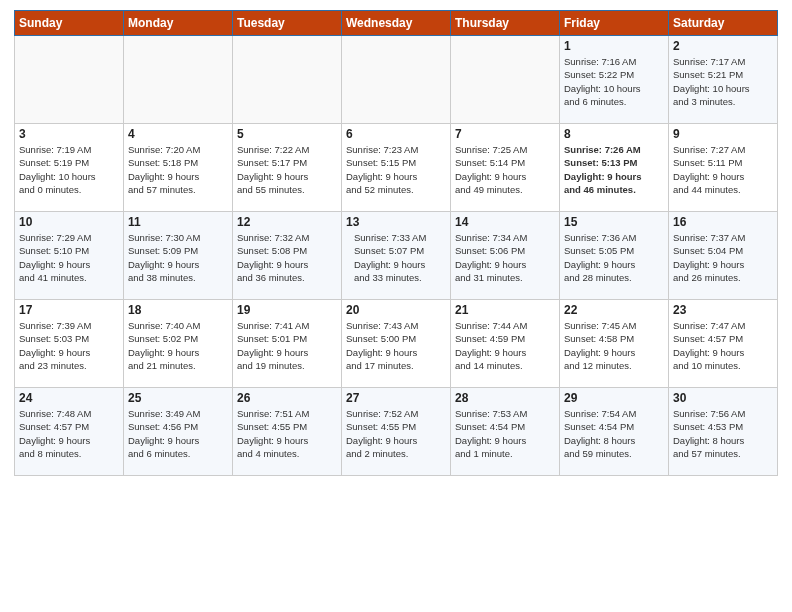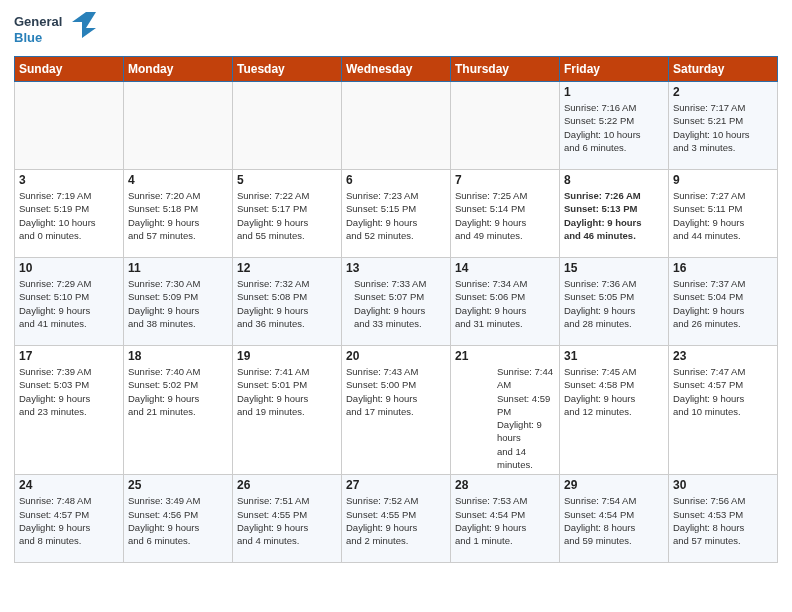--- a/index.html
+++ b/index.html
@@ -80,33 +80,20 @@
       line-height: 1.4;
     }
     .empty-cell {
       background: #f9f9f9 !important;
     }
   </style>
 </head>
 <body>
 
 <div class="container">
-  <div class="header-area">
-    <div class="logo">
-        <svg width="90" height="40">
-          <text x="0" y="16" font-size="13" font-weight="bold" fill="#2c3e50" font-family="Arial, sans-serif">General</text>
-          <text x="0" y="32" font-size="13" font-weight="bold" fill="#2980b9" font-family="Arial, sans-serif">Blue</text>
-          <polygon points="72,2 82,2 72,18 82,18 68,28 68,12 58,12" fill="#2980b9"></polygon>
-        </svg>
-      </div>
-    <div class="title-area">
-      <div class="month-title"></div>
-      <div class="subtitle"></div>
-    </div>
-  </div>
 
   <table class="calendar">
     <thead>
       <tr>
       <th>Sunday</th>
           <th>Monday</th>
           <th>Tuesday</th>
           <th>Wednesday</th>
           <th>Thursday</th>
           <th>Friday</th>
@@ -261,27 +248,27 @@
           </td>
           <td>
             <span class="day-num">20</span>
             <div class="day-info" style="white-space: pre-line;">Sunrise: 7:43 AM
 Sunset: 5:00 PM
 Daylight: 9 hours
 and 17 minutes.</div>
           </td>
           <td>
             <span class="day-num">21</span>
-            <div class="day-info" style="white-space: pre-line; margin-left: 42px;">Sunrise: 7:44 AM
+            <div class="day-info" style="white-space: pre-line;">Sunrise: 7:44 AM
 Sunset: 4:59 PM
 Daylight: 9 hours
 and 14 minutes.</div>
           </td>
           <td>
-            <span class="day-num">31</span>
+            <span class="day-num">22</span>
             <div class="day-info" style="white-space: pre-line;">Sunrise: 7:45 AM
 Sunset: 4:58 PM
 Daylight: 9 hours
 and 12 minutes.</div>
           </td>
           <td>
             <span class="day-num">23</span>
             <div class="day-info" style="white-space: pre-line;">Sunrise: 7:47 AM
 Sunset: 4:57 PM
 Daylight: 9 hours

